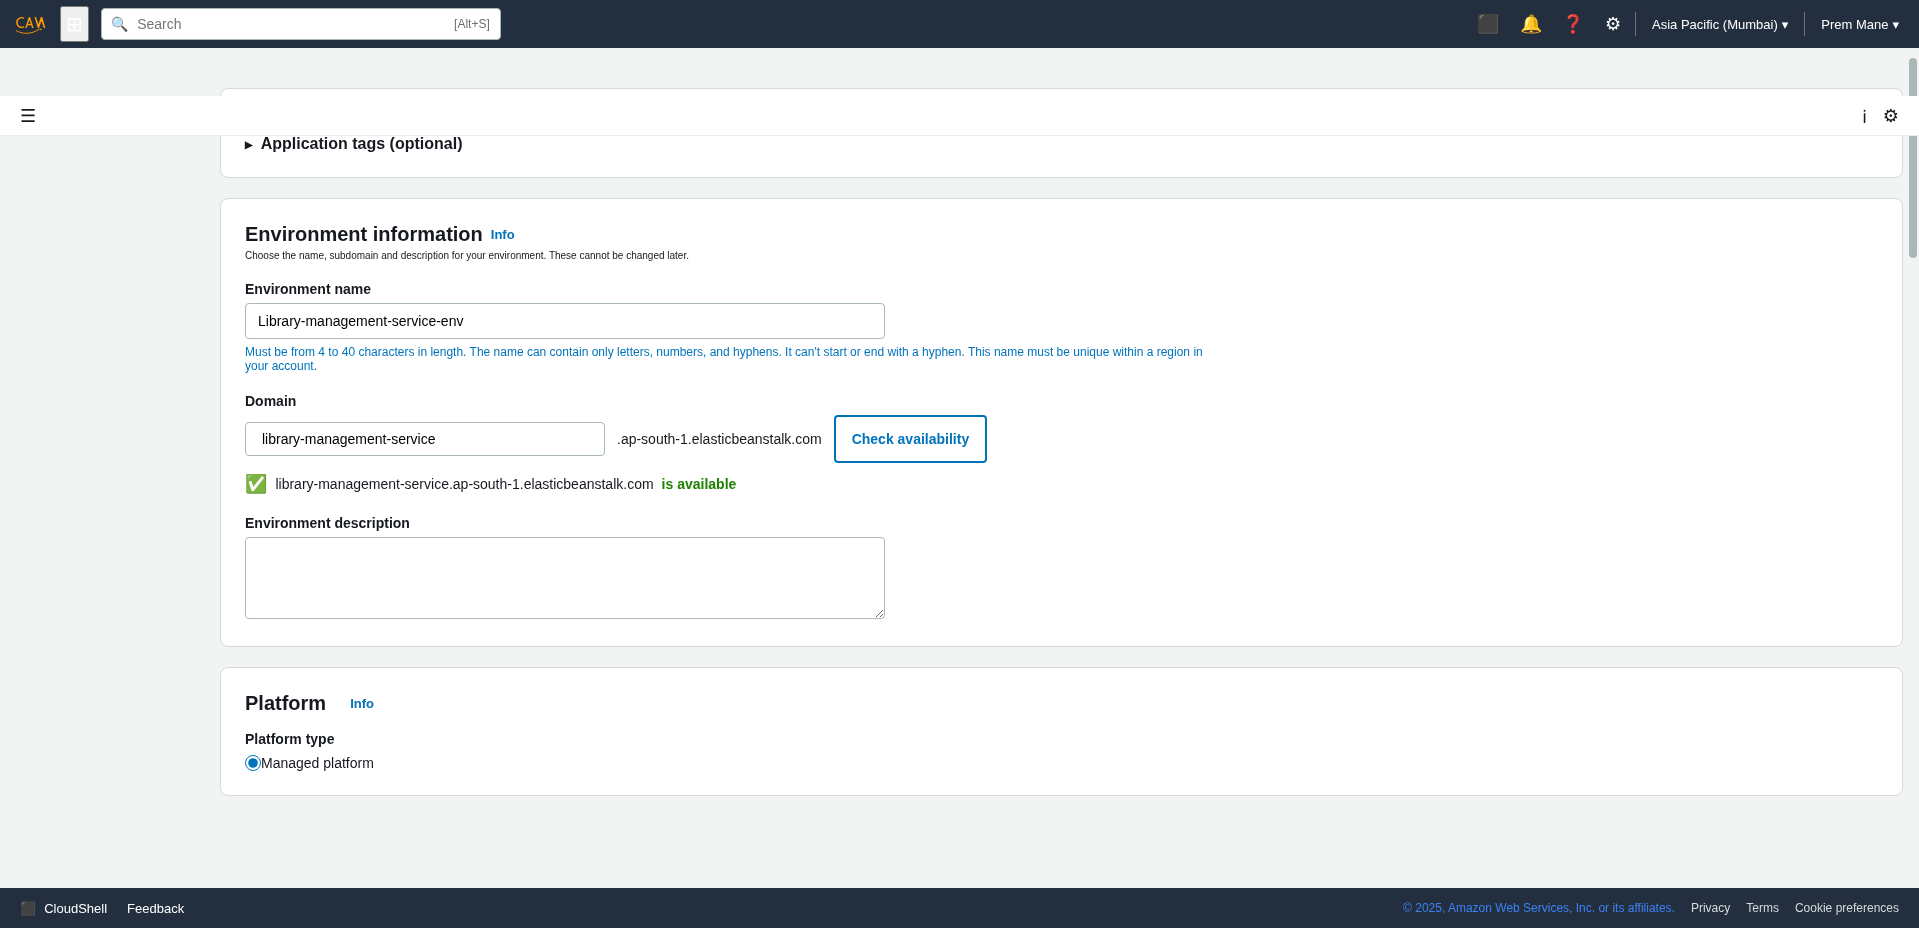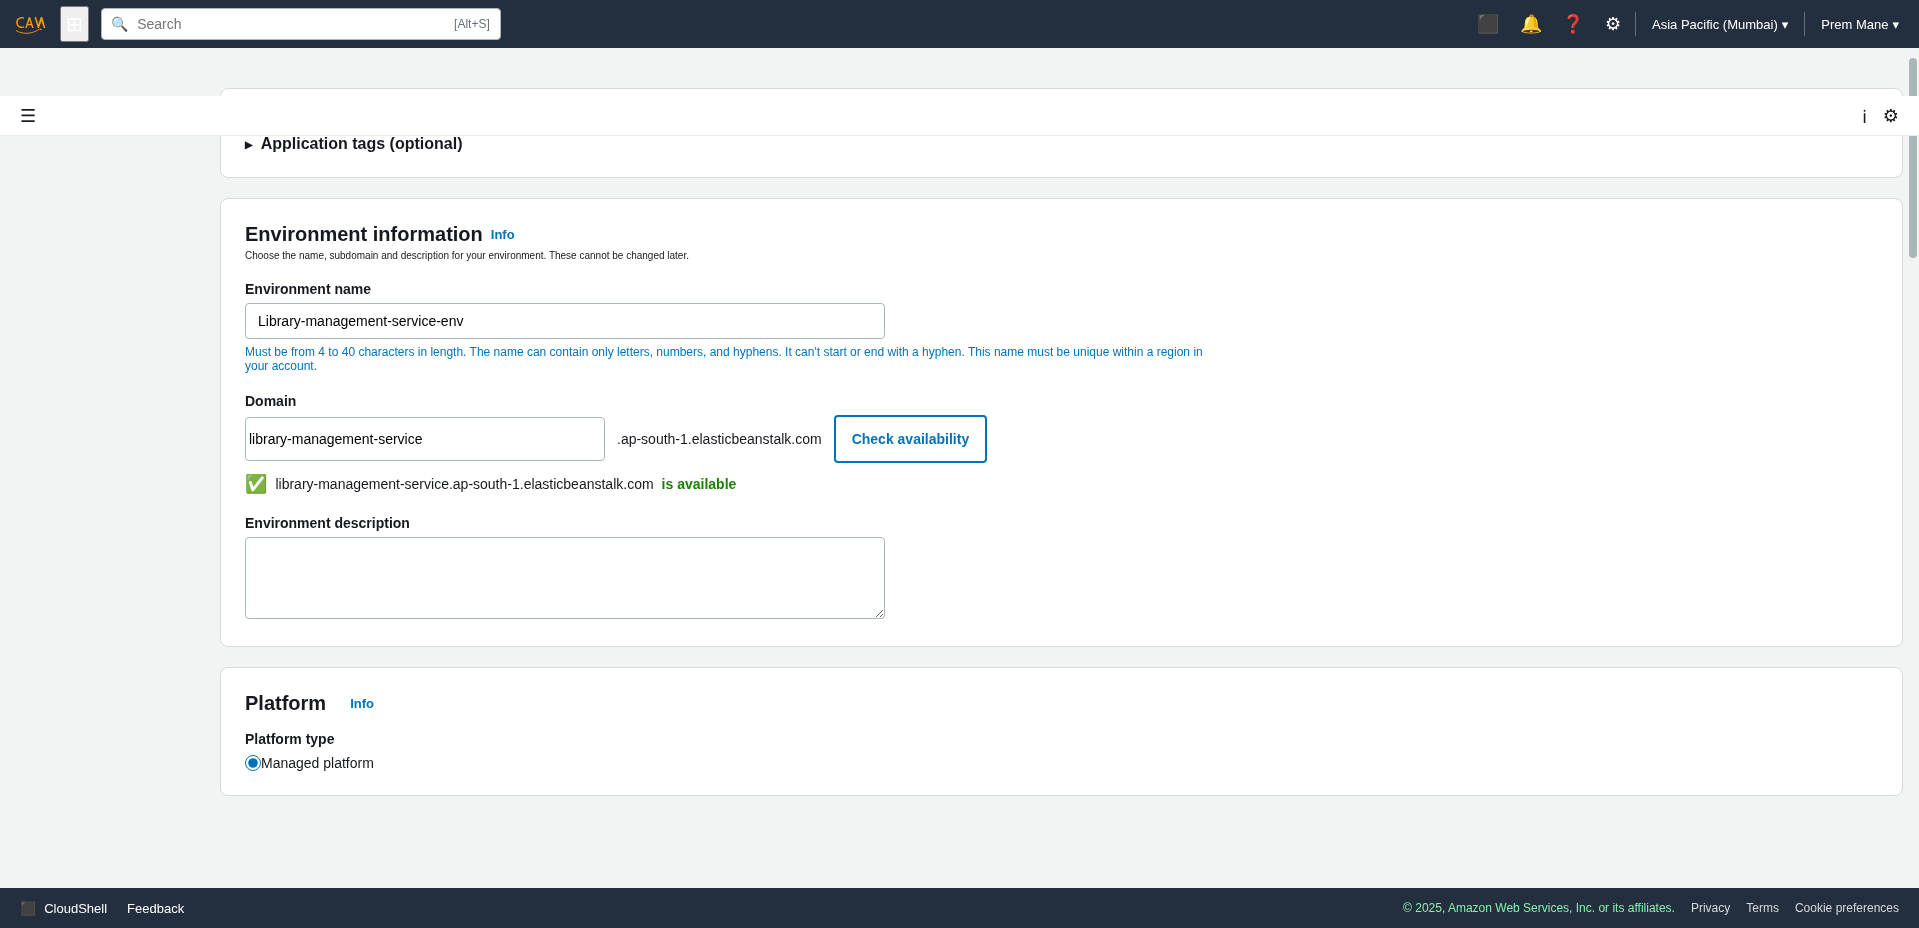--- a/index.html
+++ b/index.html
@@ -249,24 +249,24 @@
       margin-top: 20px;
     }
     .domain-row {
       display: flex;
       align-items: center;
       gap: 12px;
       margin-bottom: 10px;
     }
     .domain-input {
       width: 360px;
-      height: 44px;
+      height: 34px;
       border: 1px solid #aab7b8;
       border-radius: 4px;
-      padding: 0 3px;
+      padding: 0 16px;
       font-size: 14px;
       outline: none;
     }
     .domain-suffix {
       font-size: 14px;
       color: #16191f;
       white-space: nowrap;
     }
     .check-availability-btn {
       height: 48px;
@@ -386,21 +386,21 @@
       cursor: pointer;
       text-decoration: none;
     }
     .footer-right {
       margin-left: auto;
       display: flex;
       align-items: center;
       gap: 16px;
     }
     .footer-copyright {
-      color: #86efac;
+      color: #3b82f6;
       font-size: 12px;
     }
     .footer-link {
       color: #d5dbdb;
       font-size: 12px;
       cursor: pointer;
       text-decoration: none;
     }
   </style>
 </head>

